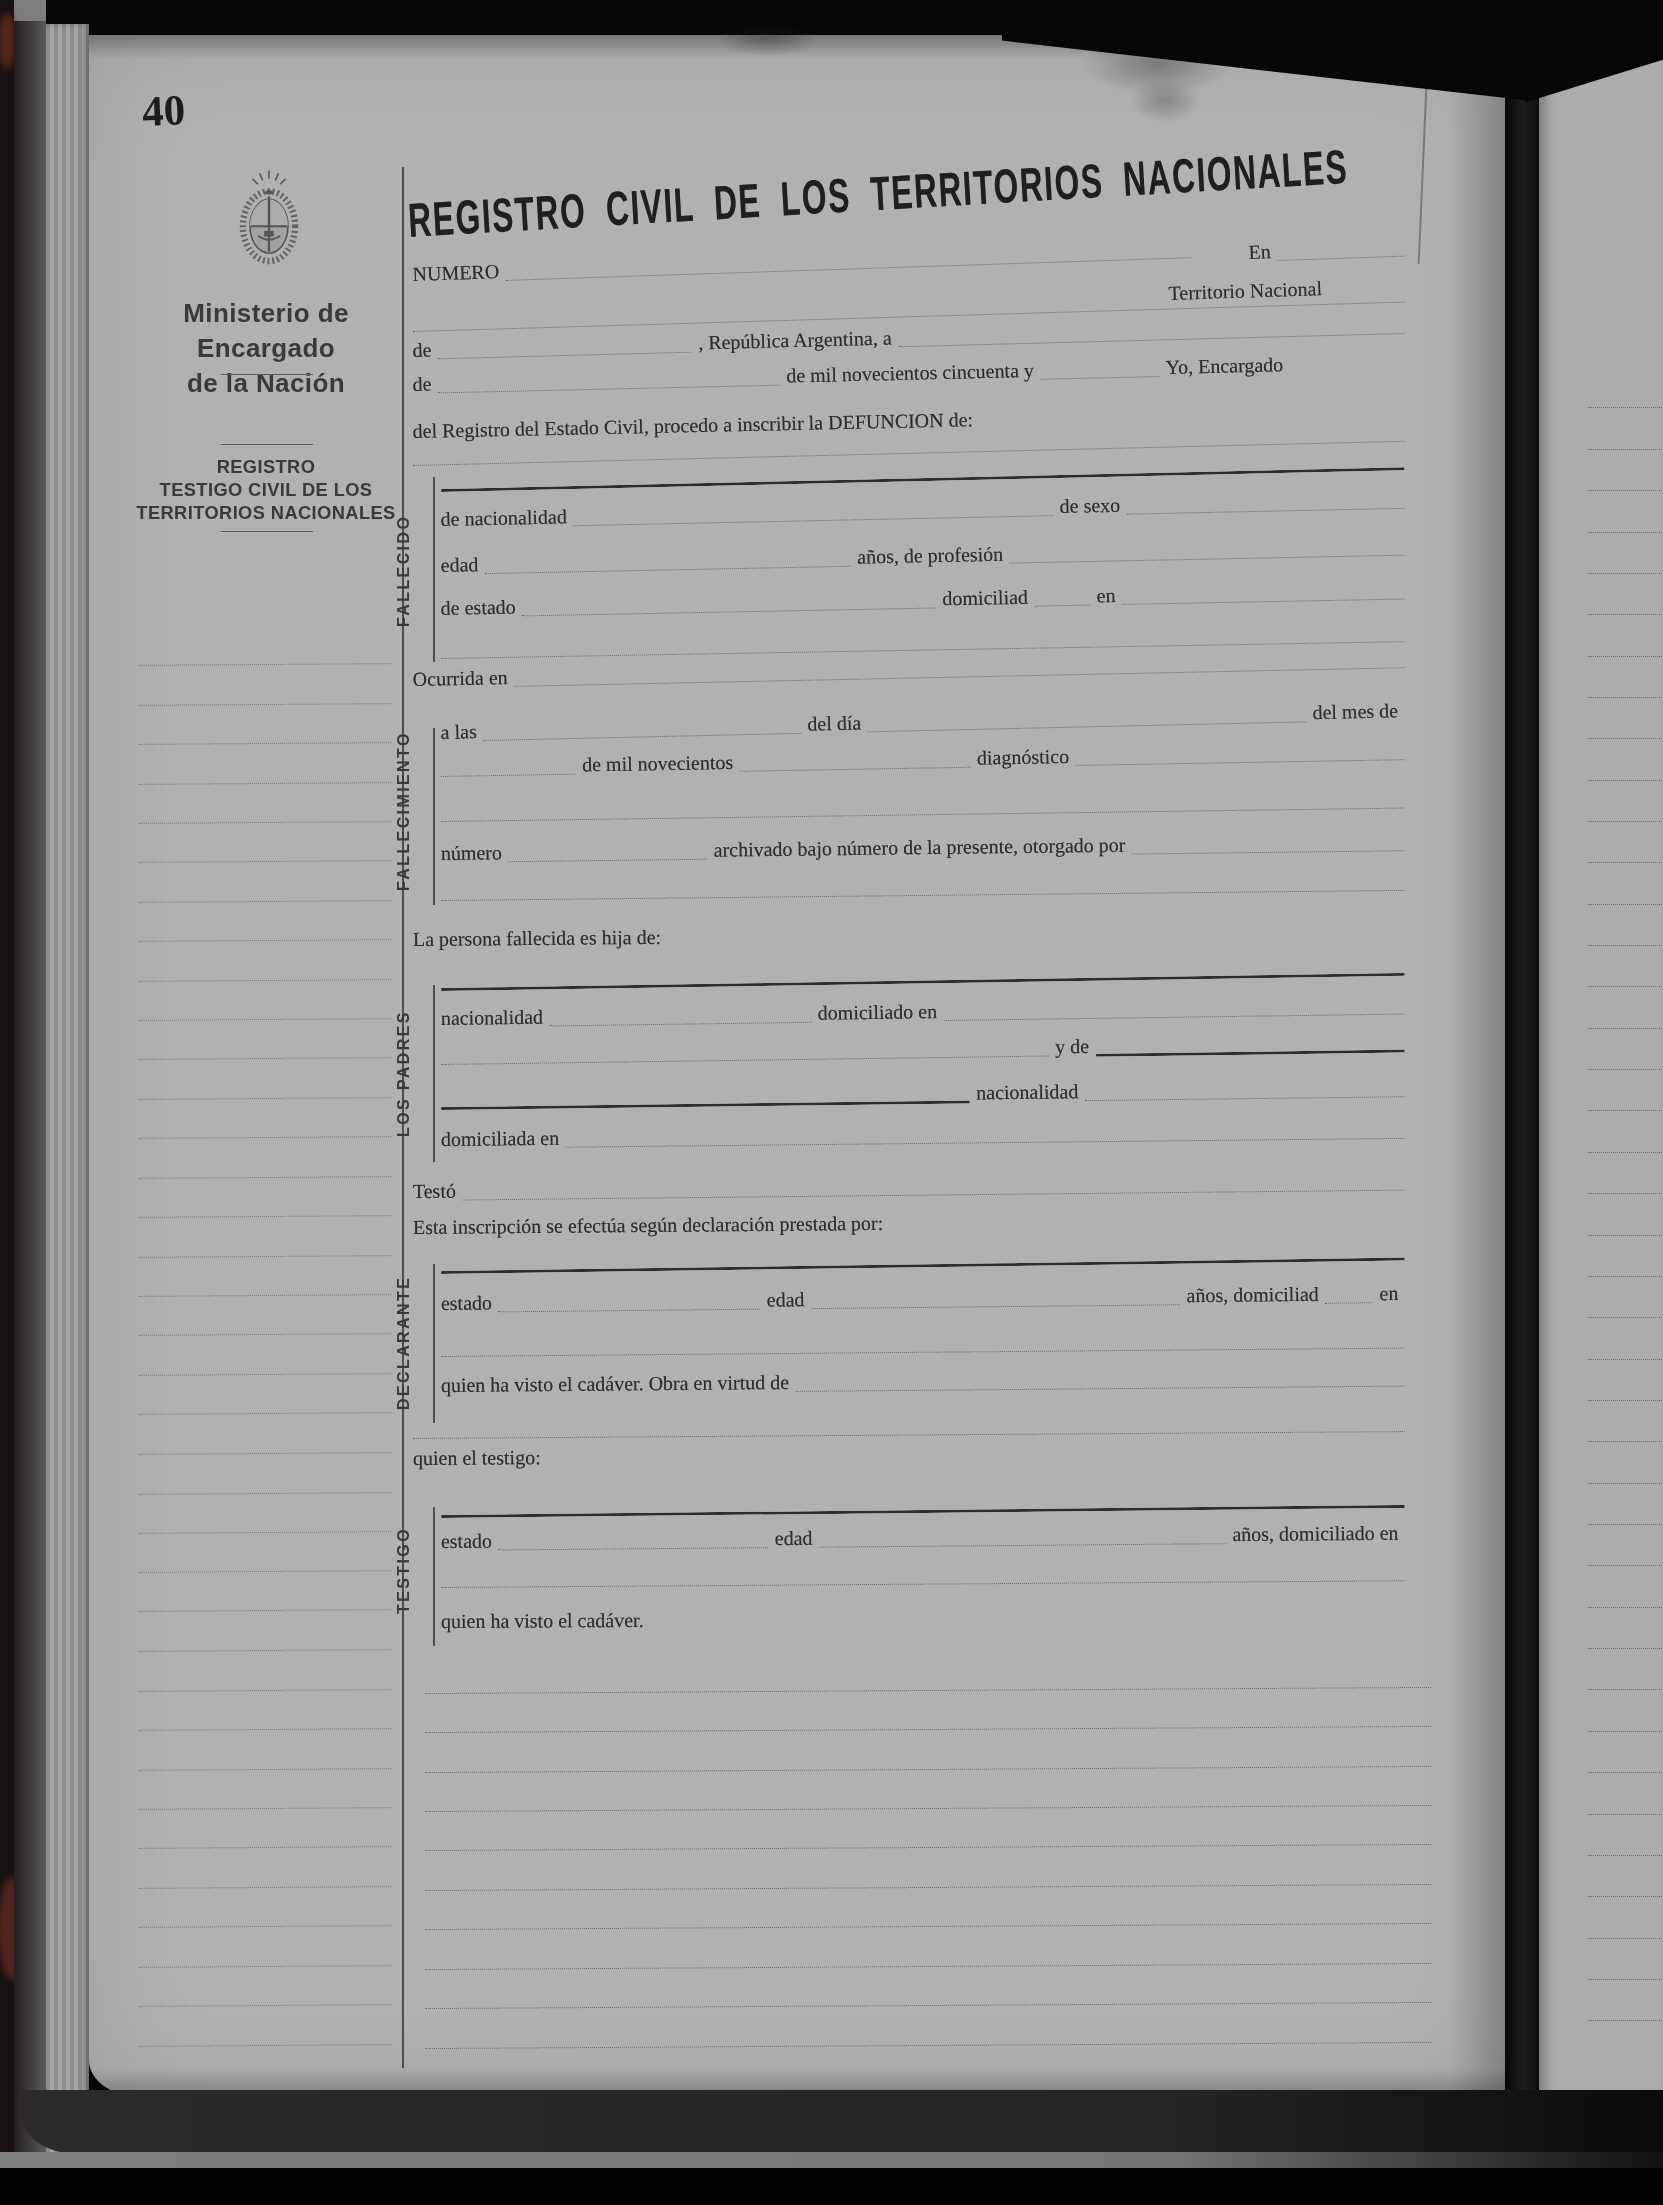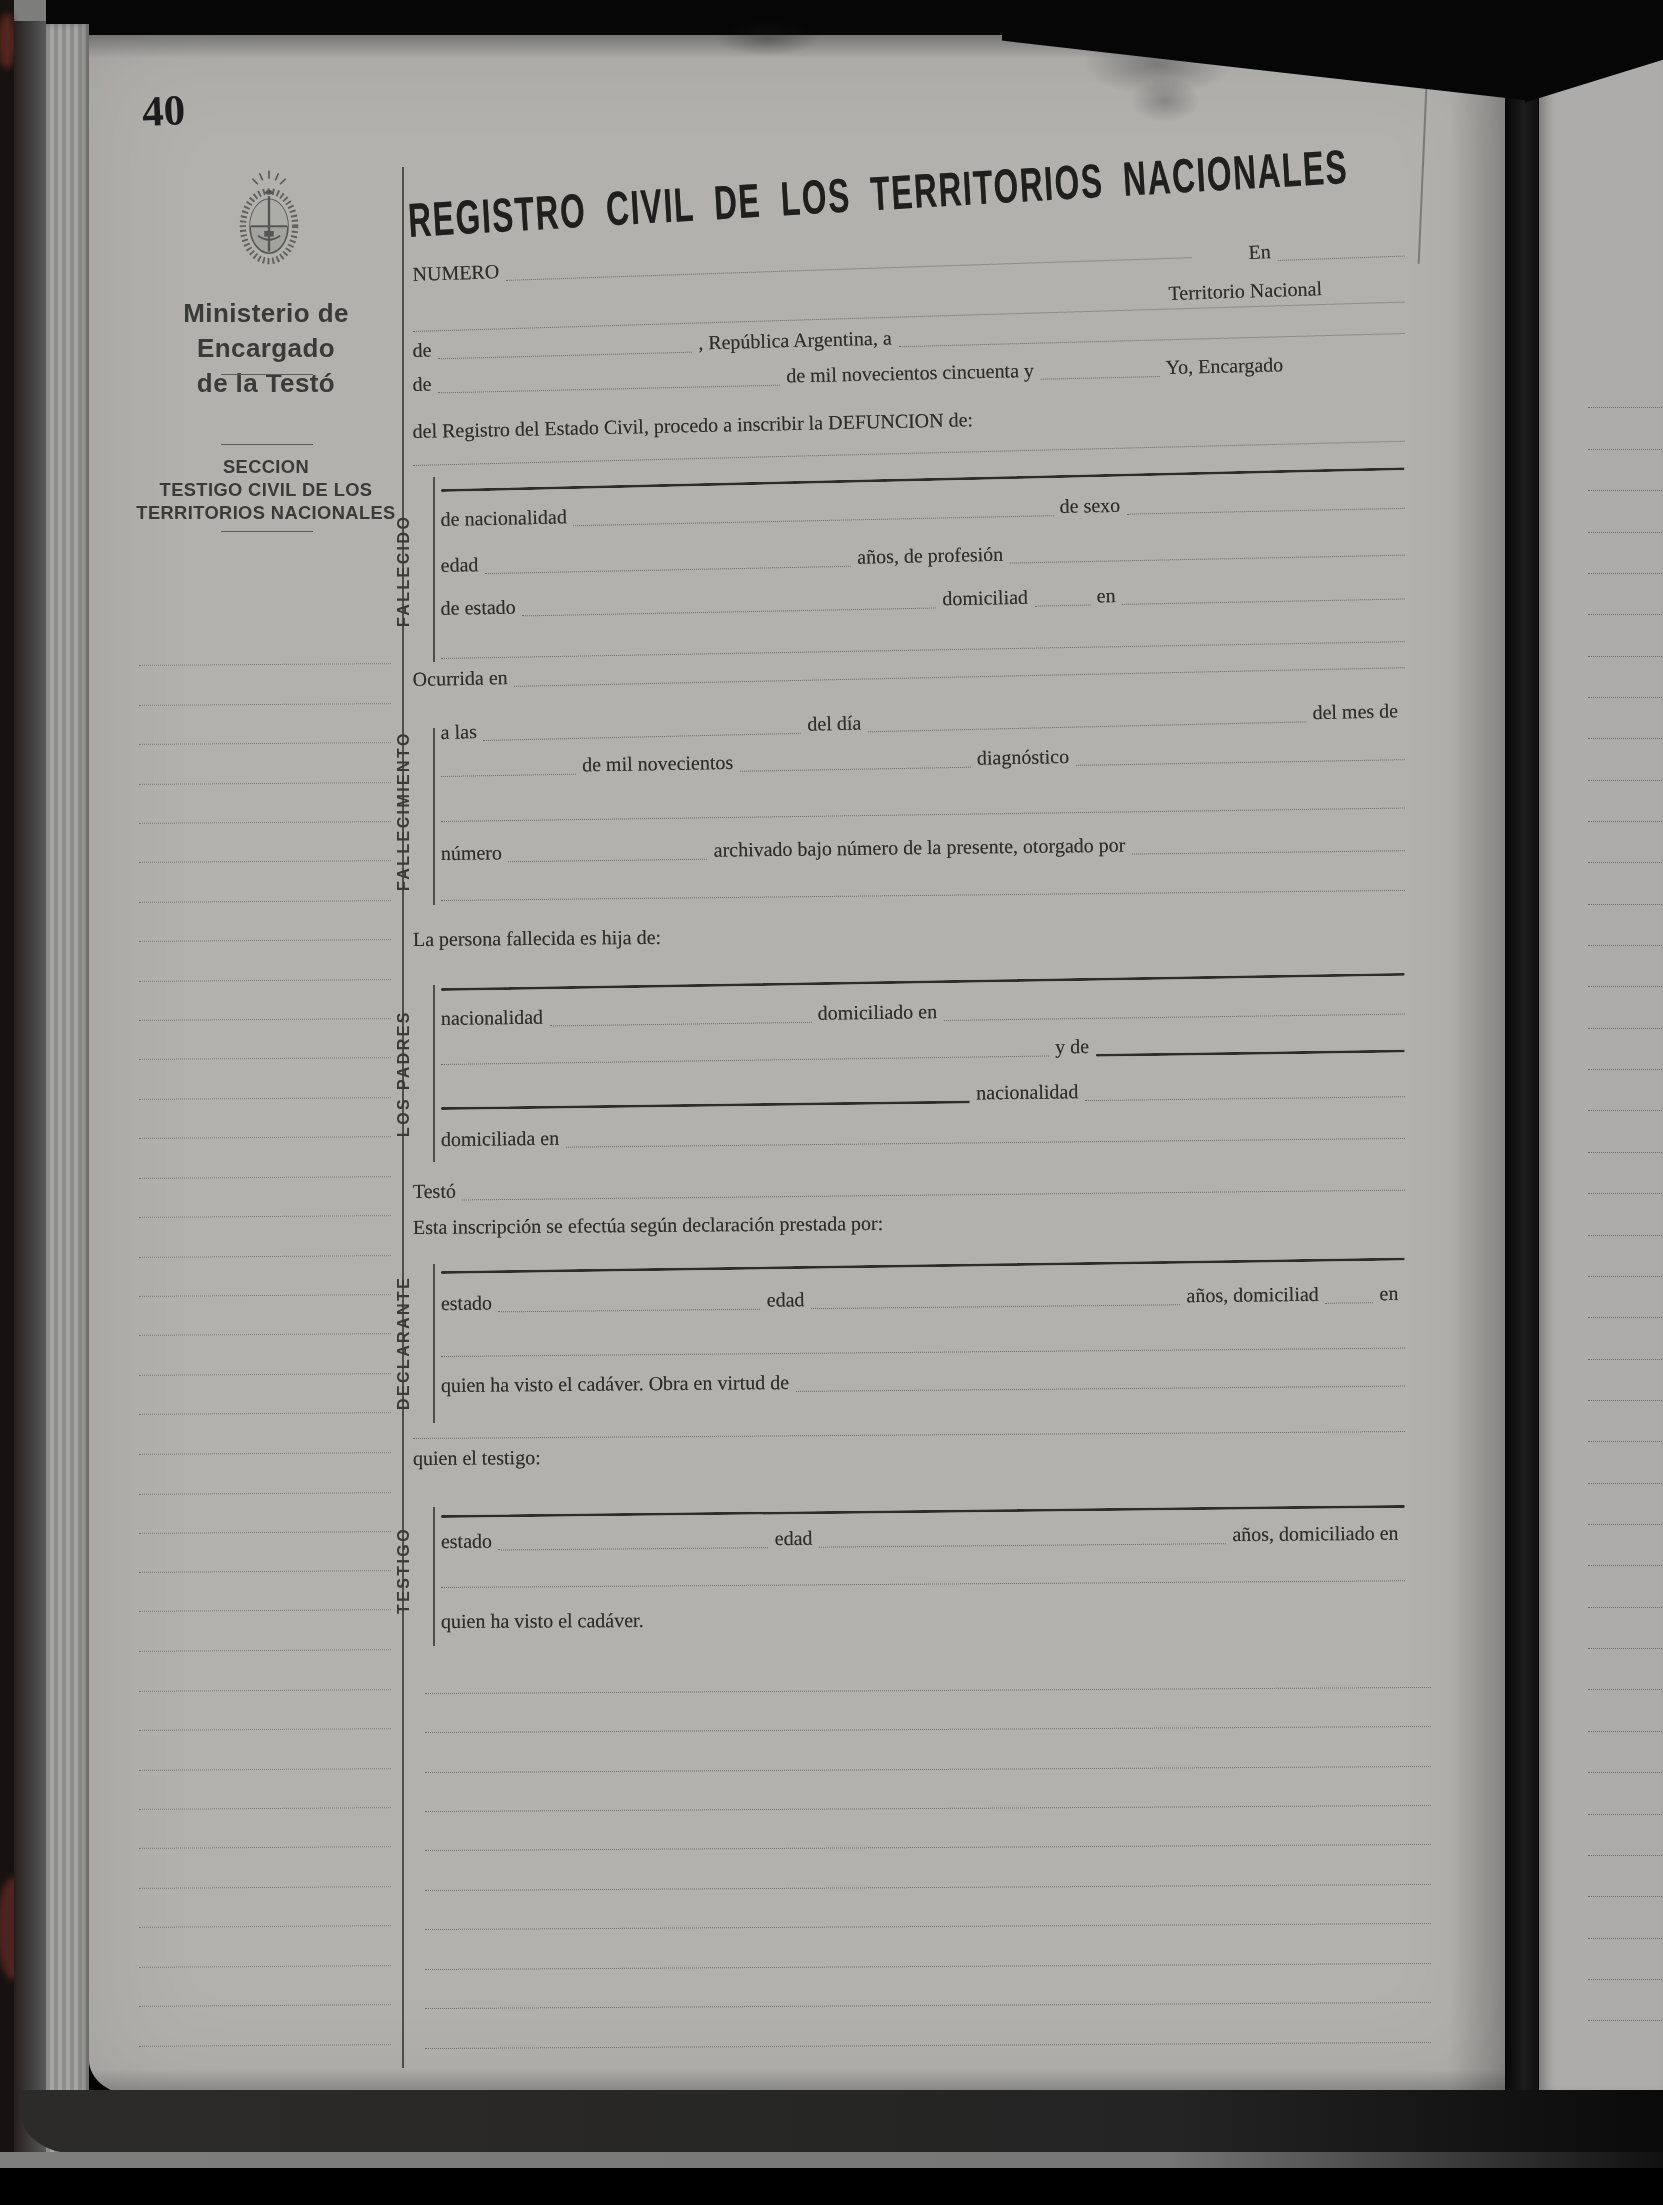--- a/index.html
+++ b/index.html
@@ -112,26 +112,26 @@
       <line x1="25" y1="72" x2="71" y2="72" stroke-width="2.5"></line>
       <line x1="48" y1="34" x2="48" y2="104" stroke-width="3"></line>
       <path d="M42 30 q6 -8 12 0 q-6 4 -12 0" fill="#3f3f3d" stroke="none"></path>
       <path d="M34 84 q14 10 28 0" stroke-width="2.5"></path>
       <rect x="42" y="78" width="12" height="7" fill="#3f3f3d" stroke="none"></rect>
     </g>
   </svg>
 
   <div class="side min">
     <div>Ministerio de Encargado</div>
-    <div>de la Testó</div>
+    <div>de la Nación</div>
   </div>
   <div class="sdiv" style="top:374px;"></div>
   <div class="sdiv" style="top:444px;"></div>
   <div class="side secc">
-    <div>SECCION</div>
+    <div>REGISTRO</div>
     <div>TESTIGO CIVIL DE LOS</div>
     <div>TERRITORIOS NACIONALES</div>
   </div>
   <div class="sdiv" style="top:531px;"></div>
 
   <div class="layer">
       <div class="rl ml" style="top: 664px;"></div>
       <div class="rl ml" style="top: 704px;"></div>
       <div class="rl ml" style="top: 743px;"></div>
       <div class="rl ml" style="top: 783px;"></div>

